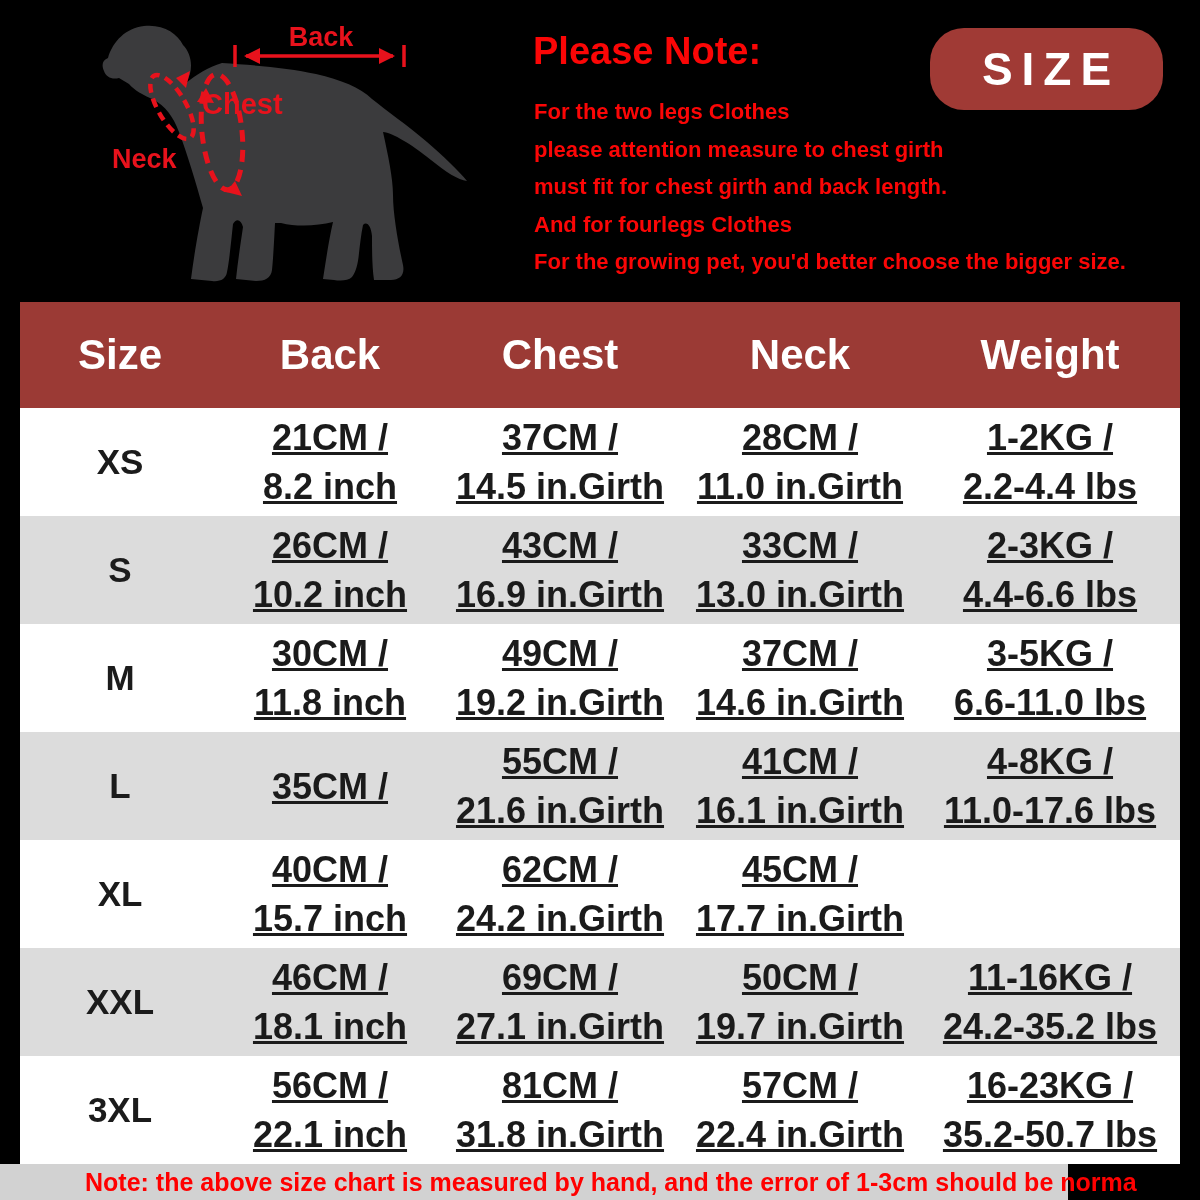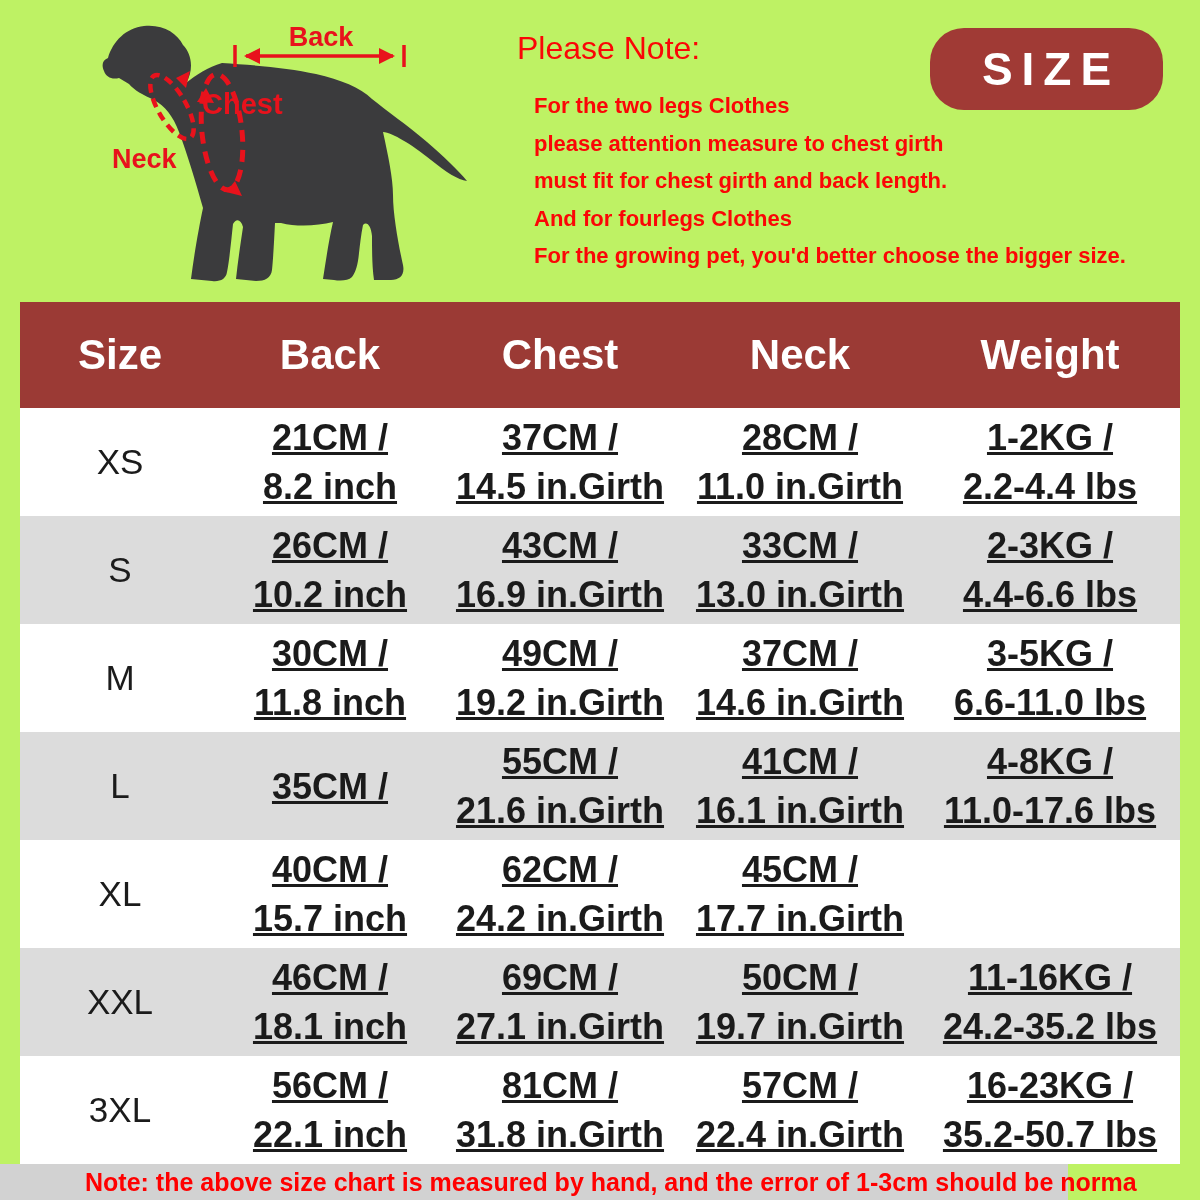--- a/index.html
+++ b/index.html
@@ -2,36 +2,36 @@
 <html style="--header-bg: #9b3a35; --badge-bg: #a03a35; --row-alt: #dcdcdc; --note-bg: #d2d2d2; --text-red: #fb0606; --footer-red: #ff0000; --annotation-red: #e8121c; --dog-color: #3b3b3d; --table-text: #1b1b1b;"><head>
 <meta charset="utf-8">
 <style>
   html,body { margin:0; padding:0; }
   body {
     width:1200px; height:1200px;
     background:#ffffff;
     font-family:"Liberation Sans", sans-serif;
     -webkit-font-smoothing:antialiased;
   }
-  .screen { position:relative; width:1200px; height:1200px; overflow:hidden; background:#bef264; }
+  .screen { position:relative; width:1200px; height:1200px; overflow:hidden; background:#000000; }
 
   
   .diagram { position:absolute; left:88px; top:20px; width:400px; height:272px; }
   .diagram svg { position:absolute; left:0; top:0; width:400px; height:272px; }
   .dog { fill:var(--dog-color); }
   .anno-stroke { stroke:var(--annotation-red); fill:none; }
   .anno-fill { fill:var(--annotation-red); }
   .diag-label { position:absolute; color:var(--annotation-red); font-weight:bold; line-height:1; }
   .back-label  { left:188px; top:4px;  width:90px; text-align:center; font-size:27px; }
   .chest-label { left:114px; top:70px;  font-size:29px; }
   .neck-label  { left:24px;  top:126px; font-size:27px; }
 
   
   .note-block { position:absolute; left:517px; top:30px; width:675px; color:var(--text-red); }
-  .note-title { font-size:32px; font-weight:normal; margin:0 0 20px 0; }
+  .note-title { font-size:38px; font-weight:bold; margin:0 0 20px 16px; }
   .note-line  { font-size:22px; font-weight:bold; line-height:37.5px; white-space:nowrap;margin-left:17px; }
 
   
   .size-badge {
     position:absolute; left:930px; top:28px; width:233px; height:82px;
     background:var(--badge-bg); border-radius:34px;
     color:#ffffff; font-size:46px; font-weight:600; letter-spacing:9px;
     display:flex; align-items:center; justify-content:center;
     padding-left:9px; box-sizing:border-box;
   }
@@ -44,21 +44,21 @@
   .cell {
     display:flex; flex-direction:column; align-items:center; justify-content:center;
     color:var(--table-text);
   }
   .cell:nth-child(1){ width:200px; }
   .cell:nth-child(2){ width:220px; }
   .cell:nth-child(3){ width:240px; }
   .cell:nth-child(4){ width:240px; }
   .cell:nth-child(5){ width:260px; }
   .thead .cell { color:#ffffff; font-size:42px; font-weight:bold; }
-  .size-cell { font-size:35px; font-weight:normal; }
+  .size-cell { font-size:35px; font-weight:bold; }
   .mline { font-size:36px; font-weight:bold; line-height:49px; white-space:nowrap;text-decoration:underline; }
 
   
   .footer-note {
     position:absolute; left:0; top:1164px; width:1068px; height:36px;
     background:var(--note-bg); display:flex; align-items:center;
   }
   .footer-text { margin-left:85px; font-size:25px; font-weight:bold; color:var(--footer-red); white-space:nowrap; }
 </style>
 </head>

